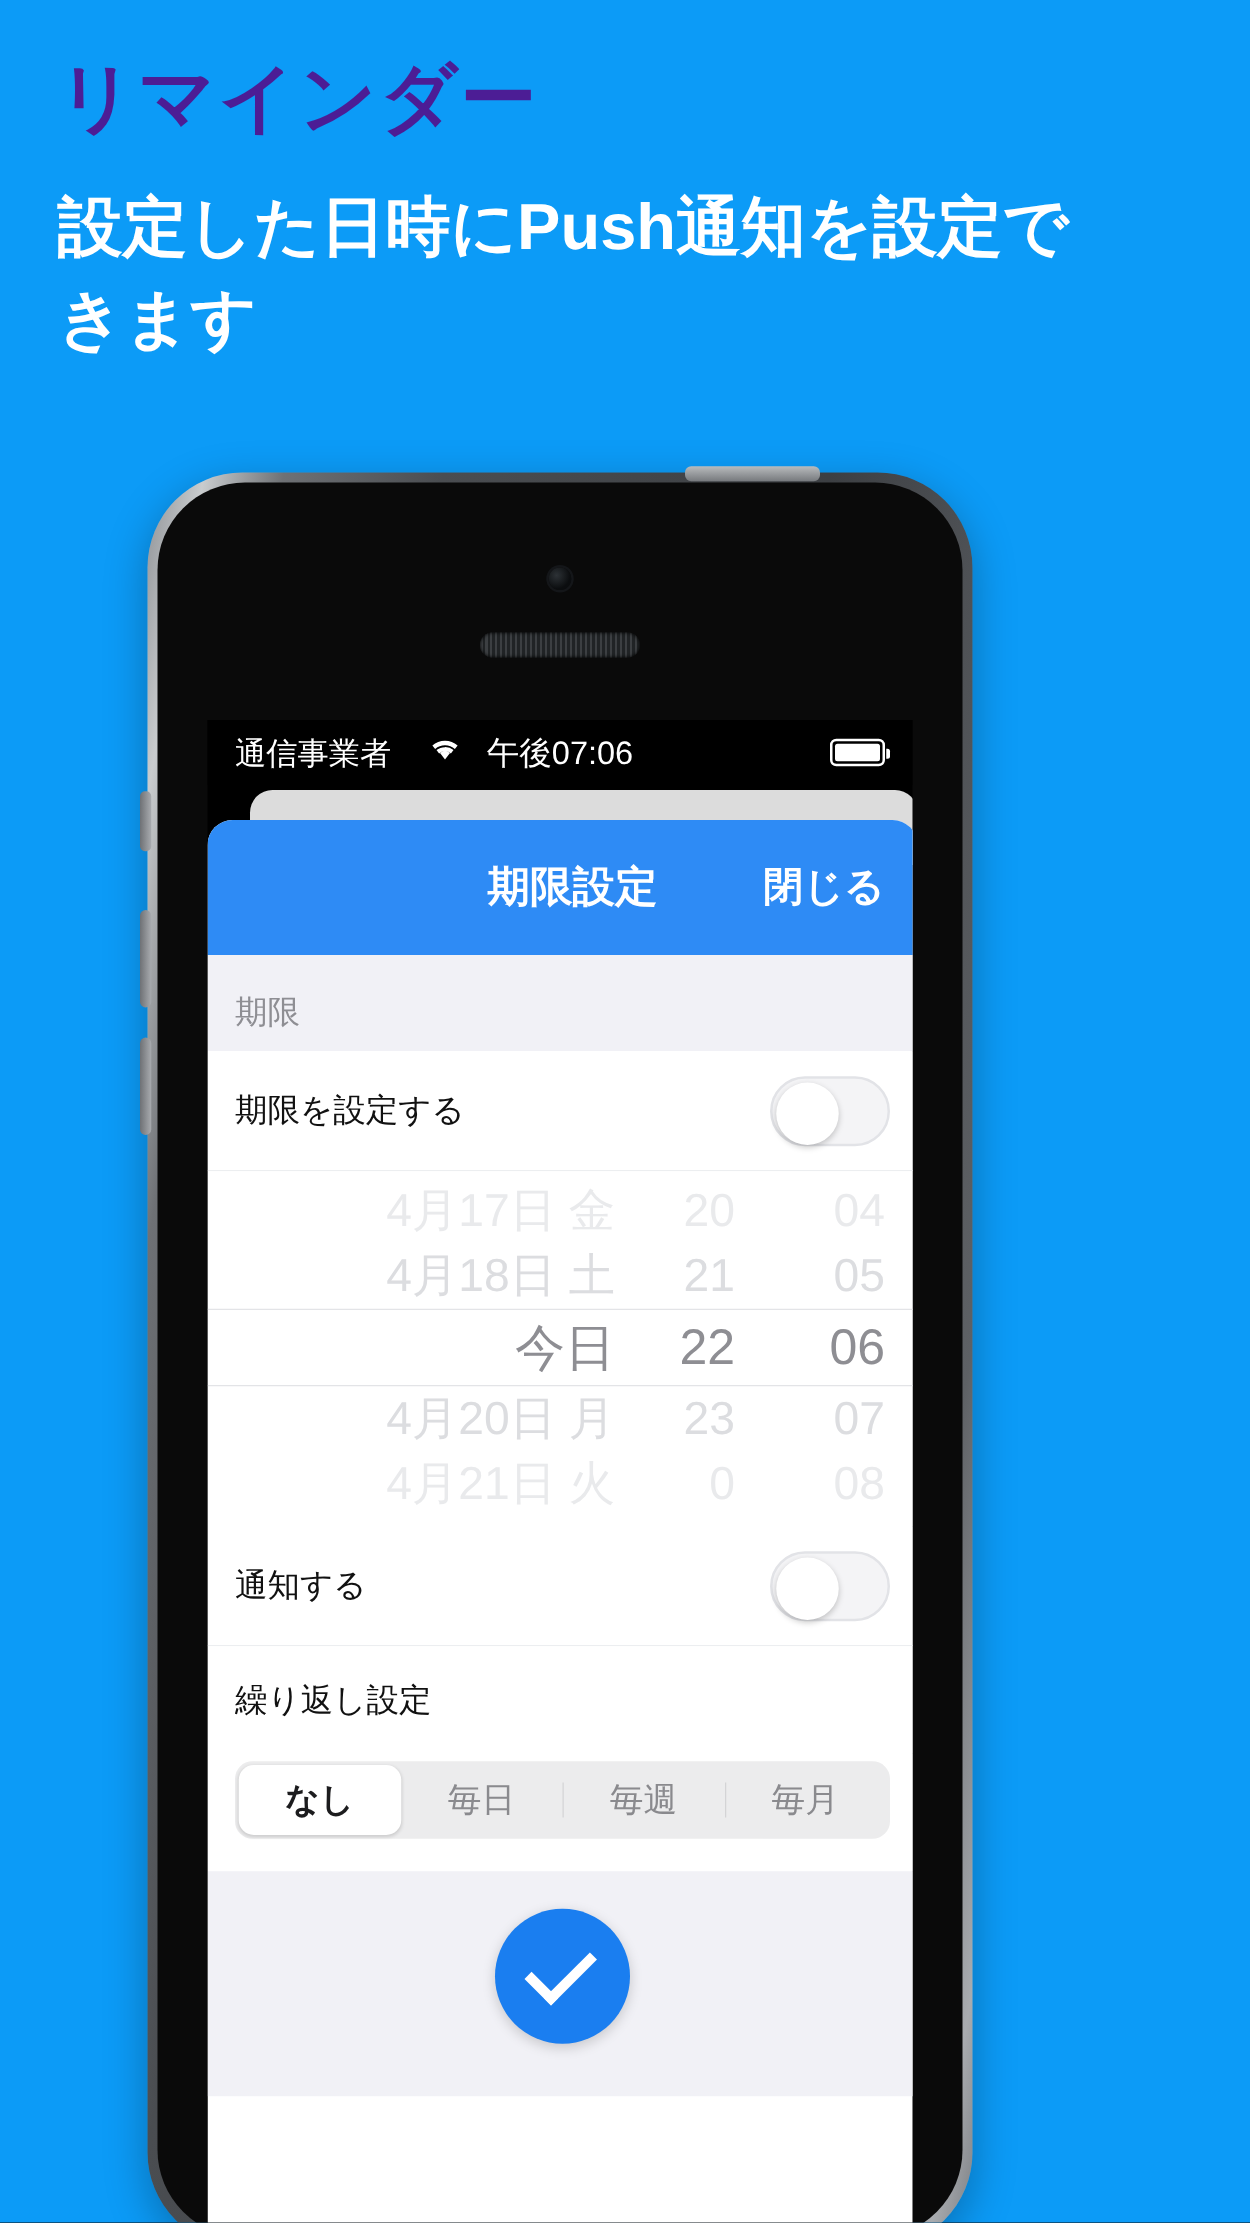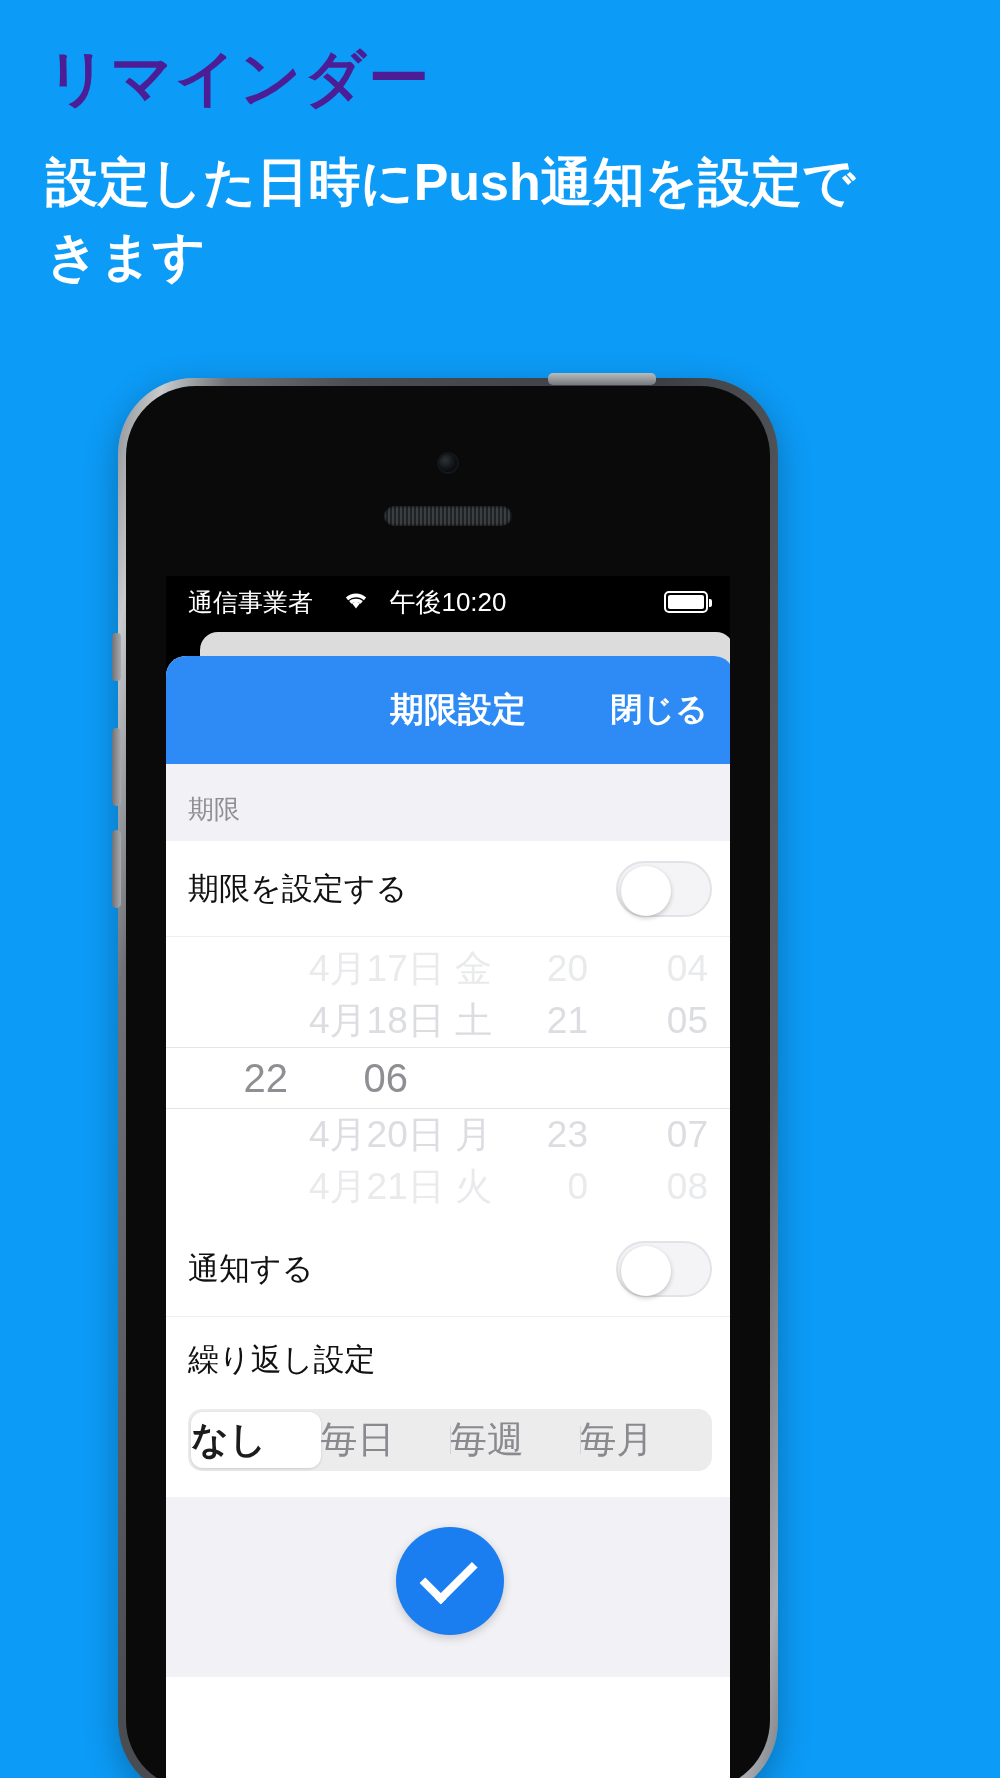--- a/index.html
+++ b/index.html
@@ -111,21 +111,21 @@
 
   .section-header {
     background:#f1f1f6; padding:28px 22px 14px 22px;
     color:#8e8e93; font-size:26px;
   }
   .row {
     background:#fff; display:flex; align-items:center;
     padding:0 22px; height:96px;
     border-bottom:1px solid #eceef0;
   }
-  .row-label { color:#111; font-size:31px; }
+  .row-label { color:#111; font-size:26px; }
   .switch {
     margin-left:auto; width:96px; height:56px; border-radius:28px;
     background:#f4f4f6; border:2px solid #e2e3e7; position:relative;
   }
   .switch .knob {
     position:absolute; left:3px; top:3px; width:50px; height:50px;
     border-radius:50%; background:#fff;
     box-shadow:0 2px 5px rgba(0,0,0,.22);
   }
 
@@ -146,21 +146,21 @@
     border-top:1px solid #e3e4e7; border-bottom:1px solid #e3e4e7;
   }
 
   
   .segrow { background:#fff; padding:6px 22px 26px 22px; }
   .segmented {
     background:#ececed; border-radius:14px; height:62px;
     display:flex; align-items:center; padding:3px; position:relative;
   }
   .seg {
-    flex:1; font-size:37px; color:#8a8a8e;
+    flex:1; text-align:center; font-size:27px; color:#8a8a8e;
     line-height:56px; position:relative;
   }
   .seg.active {
     background:#fff; border-radius:12px; color:#1c1c1e; font-weight:700;
     box-shadow:0 1px 3px rgba(0,0,0,.14);
   }
   .seg + .seg::before {
     content:""; position:absolute; left:0; top:14px; height:28px;
     width:1px; background:#d4d4d6;
   }
@@ -203,21 +203,21 @@
         <div class="sb-left">
           <span>通信事業者</span>
           <span>
             <svg width="30" height="22" viewBox="0 0 30 22">
               <path d="M15 19.5l4-5.2a6.4 6.4 0 0 0-8 0z" fill="#fff"></path>
               <path d="M15 8.2c3 0 5.8 1.1 7.9 3l2.2-2.8A15.6 15.6 0 0 0 15 4.6c-3.8 0-7.4 1.3-10.1 3.8l2.2 2.8A12 12 0 0 1 15 8.2z" fill="#fff"></path>
               <path d="M15 13c1.8 0 3.4.6 4.7 1.7l2.1-2.7A10.6 10.6 0 0 0 15 9.7c-2.6 0-5 .9-6.8 2.3l2.1 2.7A7.3 7.3 0 0 1 15 13z" fill="#fff"></path>
             </svg>
           </span>
         </div>
-        <div class="sb-center">午後10:20</div>
+        <div class="sb-center">午後07:06</div>
         <div class="sb-right">
           <span class="battery">
               <i></i>
             </span>
         </div>
       </div>
 
       <div class="behind-card"></div>
 
       <div class="sheet">
@@ -241,20 +241,21 @@
             <span class="c-date">4月17日 金</span>
             <span class="c-hour">20</span>
             <span class="c-min">04</span>
           </div>
           <div class="picker-row faint-1">
             <span class="c-date">4月18日 土</span>
             <span class="c-hour">21</span>
             <span class="c-min">05</span>
           </div>
           <div class="picker-row selected">
+            <span class="c-date">今日</span>
             <span class="c-hour">22</span>
             <span class="c-min">06</span>
           </div>
           <div class="picker-row faint-1">
             <span class="c-date">4月20日 月</span>
             <span class="c-hour">23</span>
             <span class="c-min">07</span>
           </div>
           <div class="picker-row faint-2">
             <span class="c-date">4月21日 火</span>

